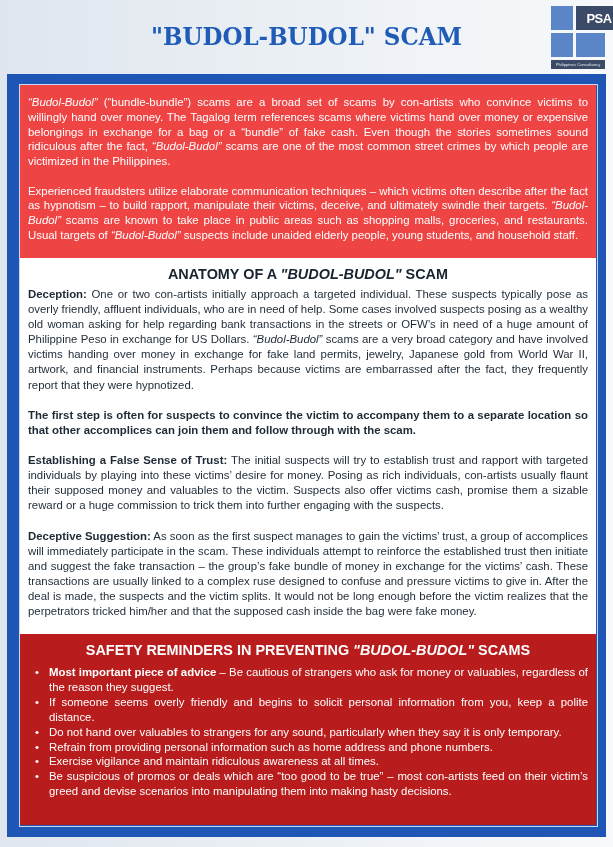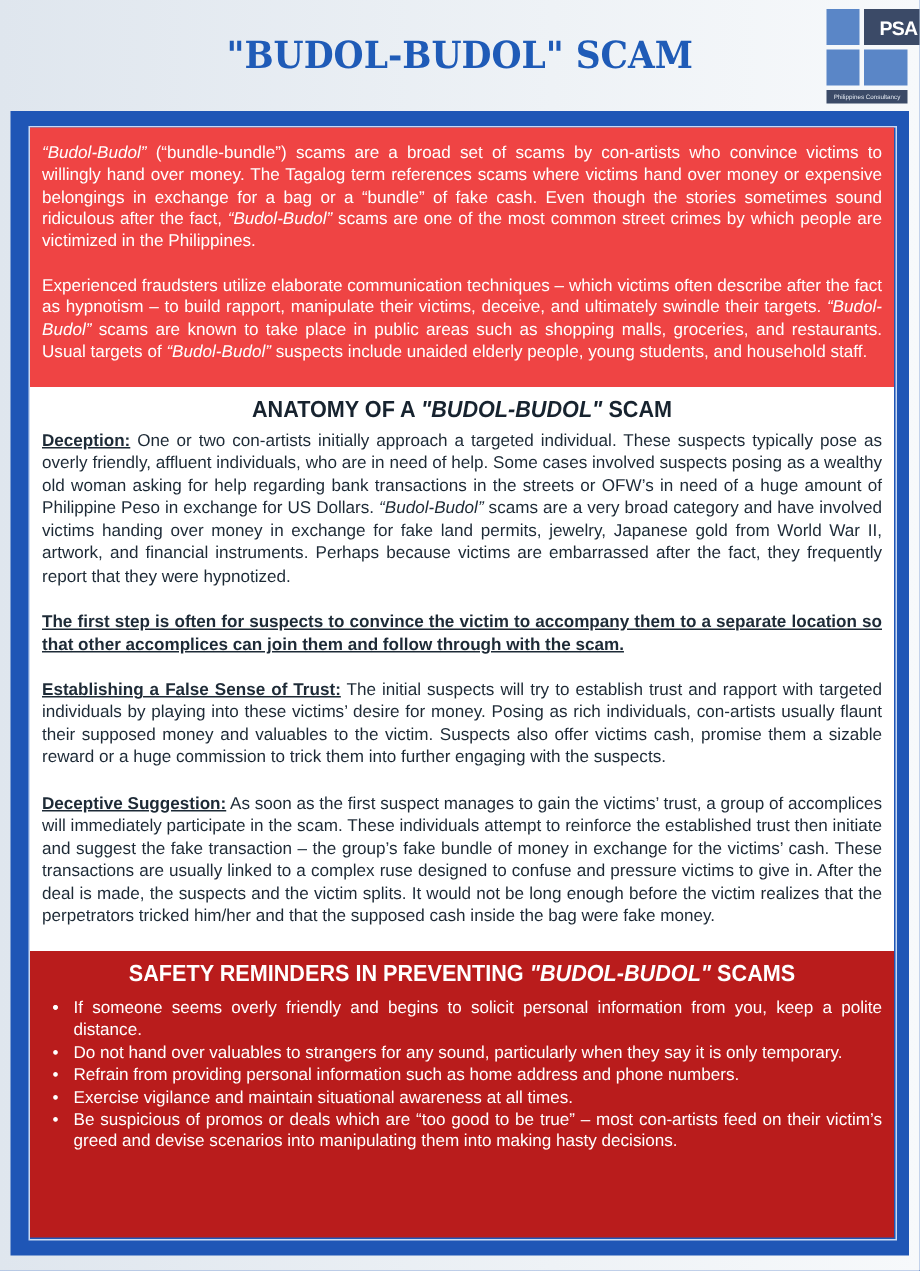--- a/index.html
+++ b/index.html
@@ -88,21 +88,21 @@
       font-size: 15.5px;
       line-height: 20px;
       font-weight: bold;
       margin-bottom: 5px;
       transform: scaleX(0.93);
     }
     .safety ul { list-style: none; padding-left: 0; }
     .safety li { position: relative; padding-left: 21px; text-align: justify; }
     .safety li .bullet { position: absolute; left: 7px; top: 0; }
     em { font-style: italic; }
-    b { font-weight: bold; text-decoration: underline; }
+    b { font-weight: bold; }
   </style>
 </head>
 <body>
 
 <div class="title">"BUDOL-BUDOL" SCAM</div>
 
 <div class="logo">
   <div class="sq sq1"></div>
   <div class="sq sq2">PSA</div>
   <div class="sq sq3"></div>
@@ -122,23 +122,23 @@
       <h2><span>ANATOMY OF A </span><em>"BUDOL-BUDOL"</em><span> SCAM</span></h2>
       <p><b>Deception:</b><span> One or two con-artists initially approach a targeted individual. These suspects typically pose as overly friendly, affluent individuals, who are in need of help. Some cases involved suspects posing as a wealthy old woman asking for help regarding bank transactions in the streets or OFW’s in need of a huge amount of Philippine Peso in exchange for US Dollars. </span><em>“Budol-Budol”</em><span> scams are a very broad category and have involved victims handing over money in exchange for fake land permits, jewelry, Japanese gold from World War II, artwork, and financial instruments. Perhaps because victims are embarrassed after the fact, they frequently report that they were hypnotized.</span></p>
       <p><b>The first step is often for suspects to convince the victim to accompany them to a separate location so that other accomplices can join them and follow through with the scam.</b></p>
       <p><b>Establishing a False Sense of Trust:</b><span> The initial suspects will try to establish trust and rapport with targeted individuals by playing into these victims’ desire for money. Posing as rich individuals, con-artists usually flaunt their supposed money and valuables to the victim. Suspects also offer victims cash, promise them a sizable reward or a huge commission to trick them into further engaging with the suspects.</span></p>
       <p><b>Deceptive Suggestion:</b><span> As soon as the first suspect manages to gain the victims’ trust, a group of accomplices will immediately participate in the scam. These individuals attempt to reinforce the established trust then initiate and suggest the fake transaction – the group’s fake bundle of money in exchange for the victims’ cash. These transactions are usually linked to a complex ruse designed to confuse and pressure victims to give in. After the deal is made, the suspects and the victim splits. It would not be long enough before the victim realizes that the perpetrators tricked him/her and that the supposed cash inside the bag were fake money.</span></p>
     </section>
 
     <section class="safety">
       <h2><span>SAFETY REMINDERS IN PREVENTING </span><em>"BUDOL-BUDOL"</em><span> SCAMS</span></h2>
       <ul>
-        <li><span class="bullet">•</span></li>
+        <li><span class="bullet">•</span><span><b>Most important piece of advice</b><span> – Be cautious of strangers who ask for money or valuables, regardless of the reason they suggest.</span></span></li>
         <li><span class="bullet">•</span><span><span>If someone seems overly friendly and begins to solicit personal information from you, keep a polite distance.</span></span></li>
         <li><span class="bullet">•</span><span><span>Do not hand over valuables to strangers for any sound, particularly when they say it is only temporary.</span></span></li>
         <li><span class="bullet">•</span><span><span>Refrain from providing personal information such as home address and phone numbers.</span></span></li>
-        <li><span class="bullet">•</span><span><span>Exercise vigilance and maintain situational awareness at all times.</span></span></li>
+        <li><span class="bullet">•</span><span><span>Exercise vigilance and maintain ridiculous awareness at all times.</span></span></li>
         <li><span class="bullet">•</span><span><span>Be suspicious of promos or deals which are “too good to be true” – most con-artists feed on their victim’s greed and devise scenarios into manipulating them into making hasty decisions.</span></span></li>
       </ul>
     </section>
 
   </div>
 </div>
 
 </body></html>

